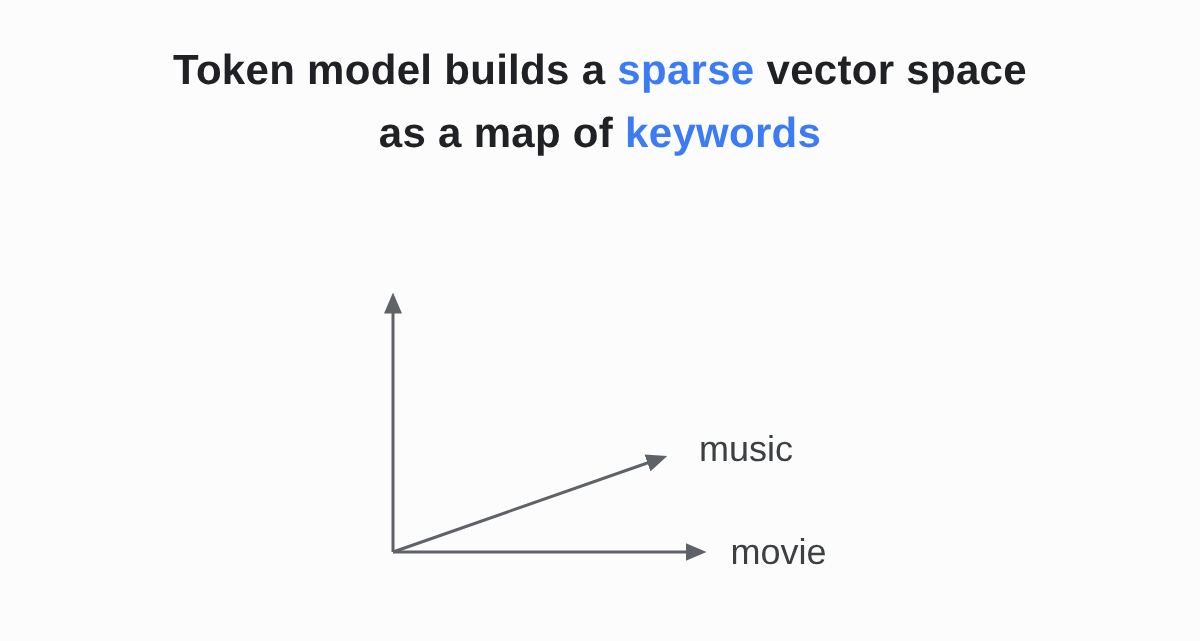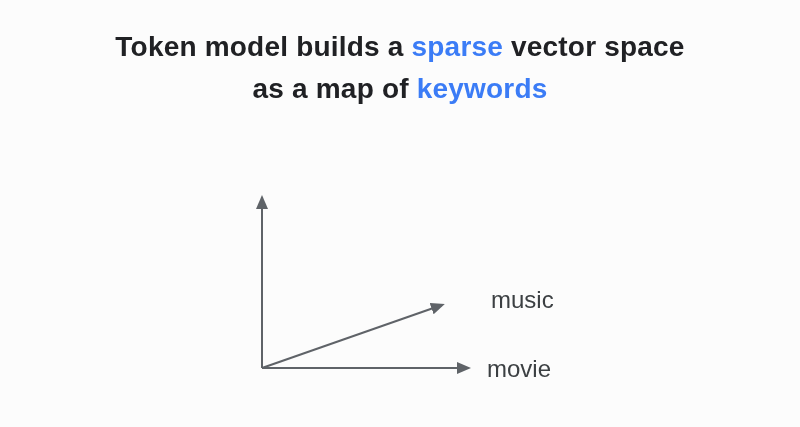--- a/index.html
+++ b/index.html
@@ -49,21 +49,21 @@
   }
   .axis-label {
     position: absolute;
     font-size: 24px;
     font-weight: 400;
     color: #3c4043;
     line-height: 28px;
     white-space: nowrap;
   }
   .axis-label.movie { left: 223px; top: 156px; }
-  .axis-label.music { left: 491px; top: 286px; }
+  .axis-label.music { left: 466px; top: 286px; }
   .axis-label.actor { left: 487px; top: 355px; }
 </style>
 </head>
 <body>
 
 <div class="slide">
 
   <h1 class="title">
     <span class="line"><span>Token model builds a </span><span class="hl">sparse</span><span> vector space</span></span>
     <span class="line"><span>as a map of </span><span class="hl">keywords</span></span>

